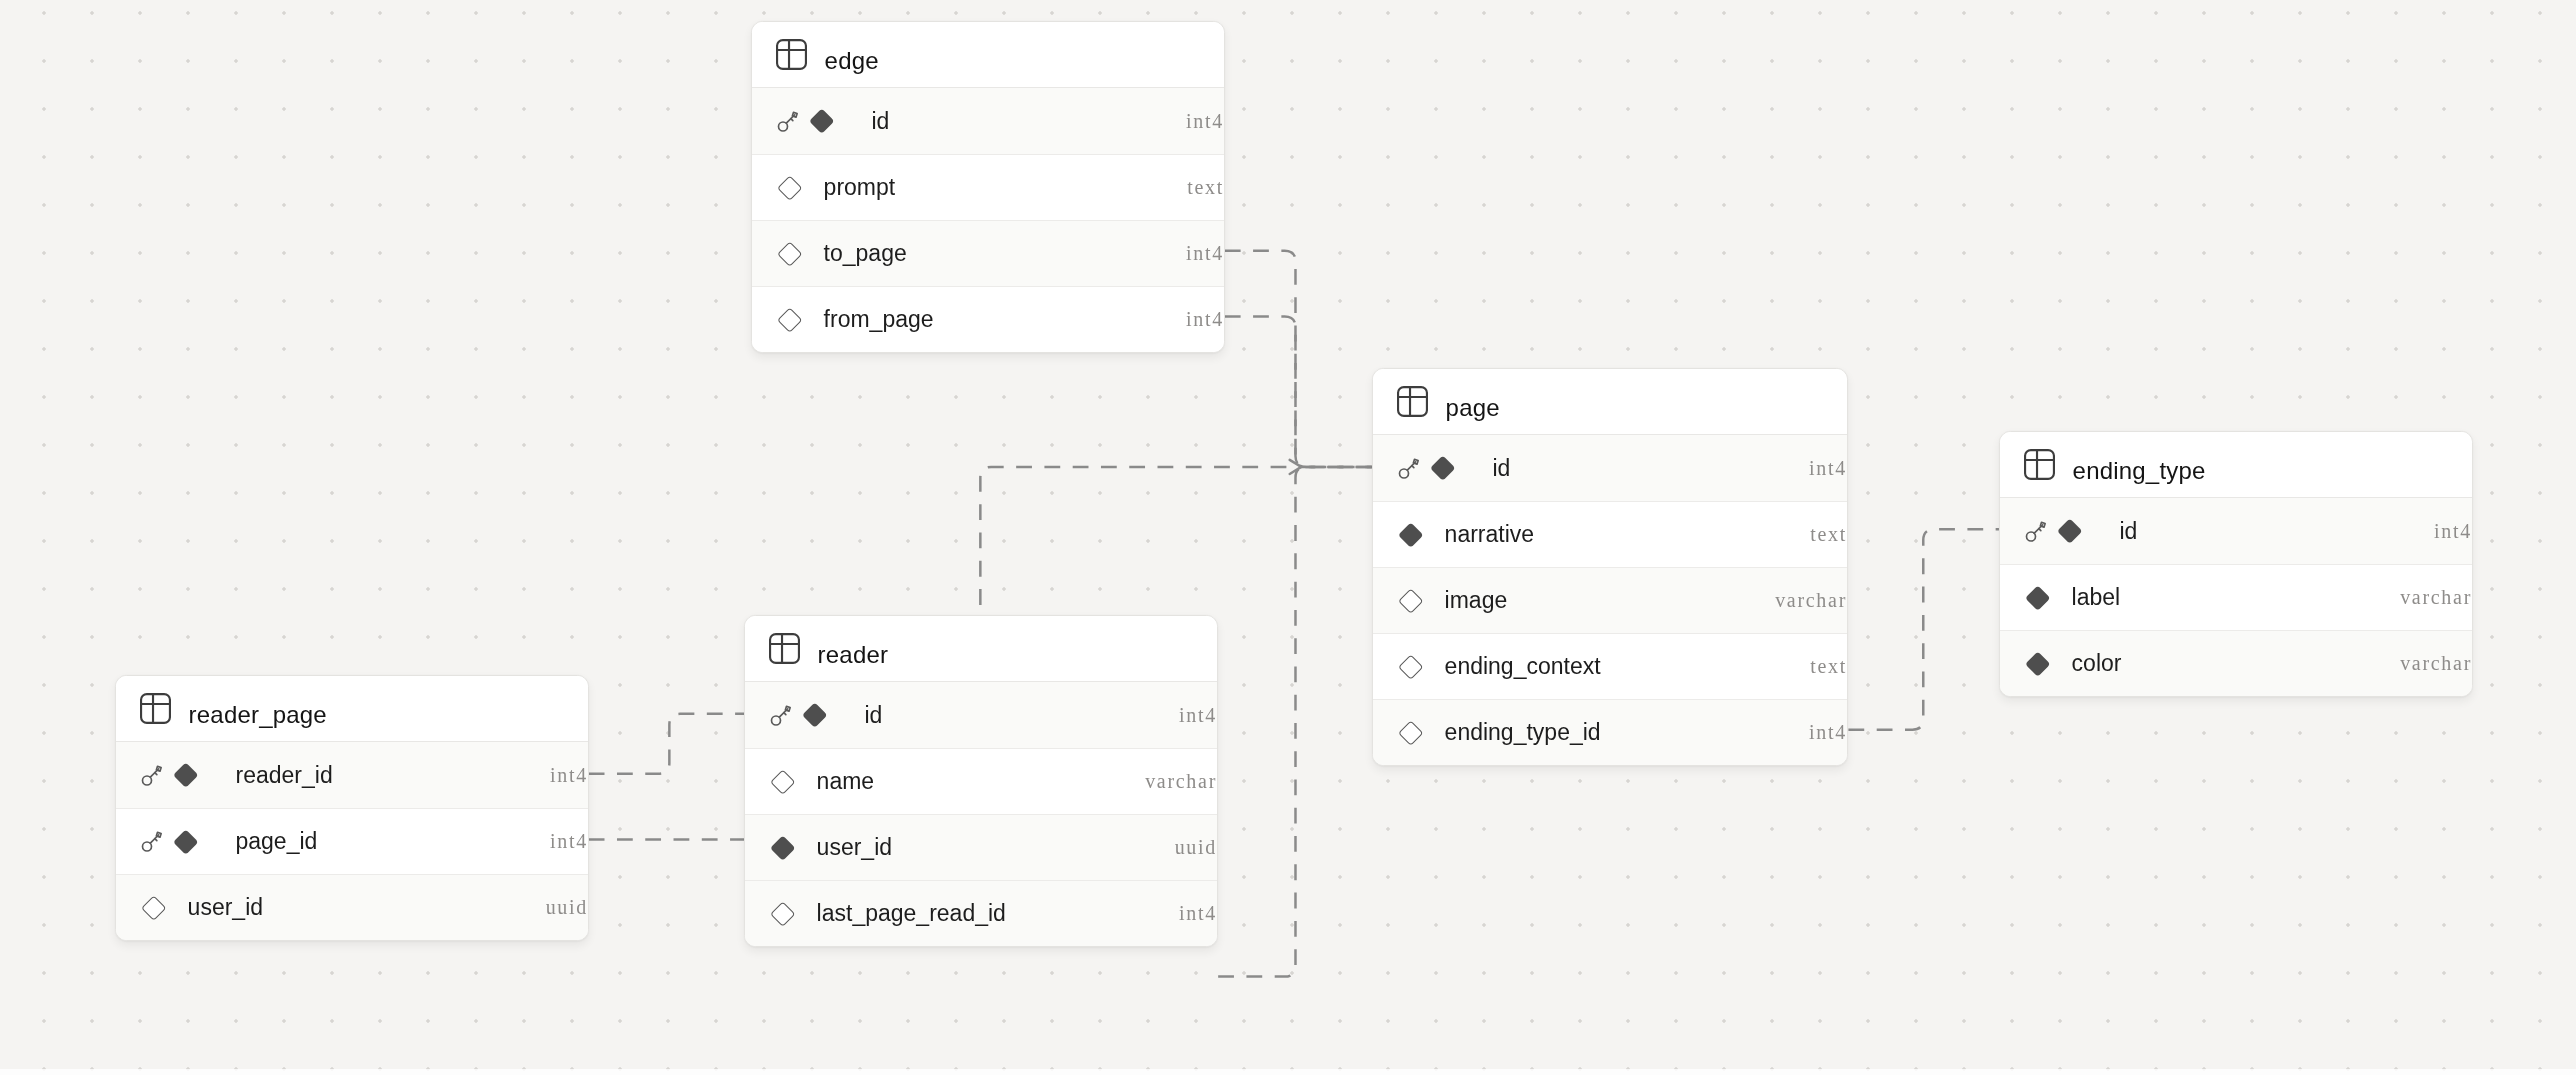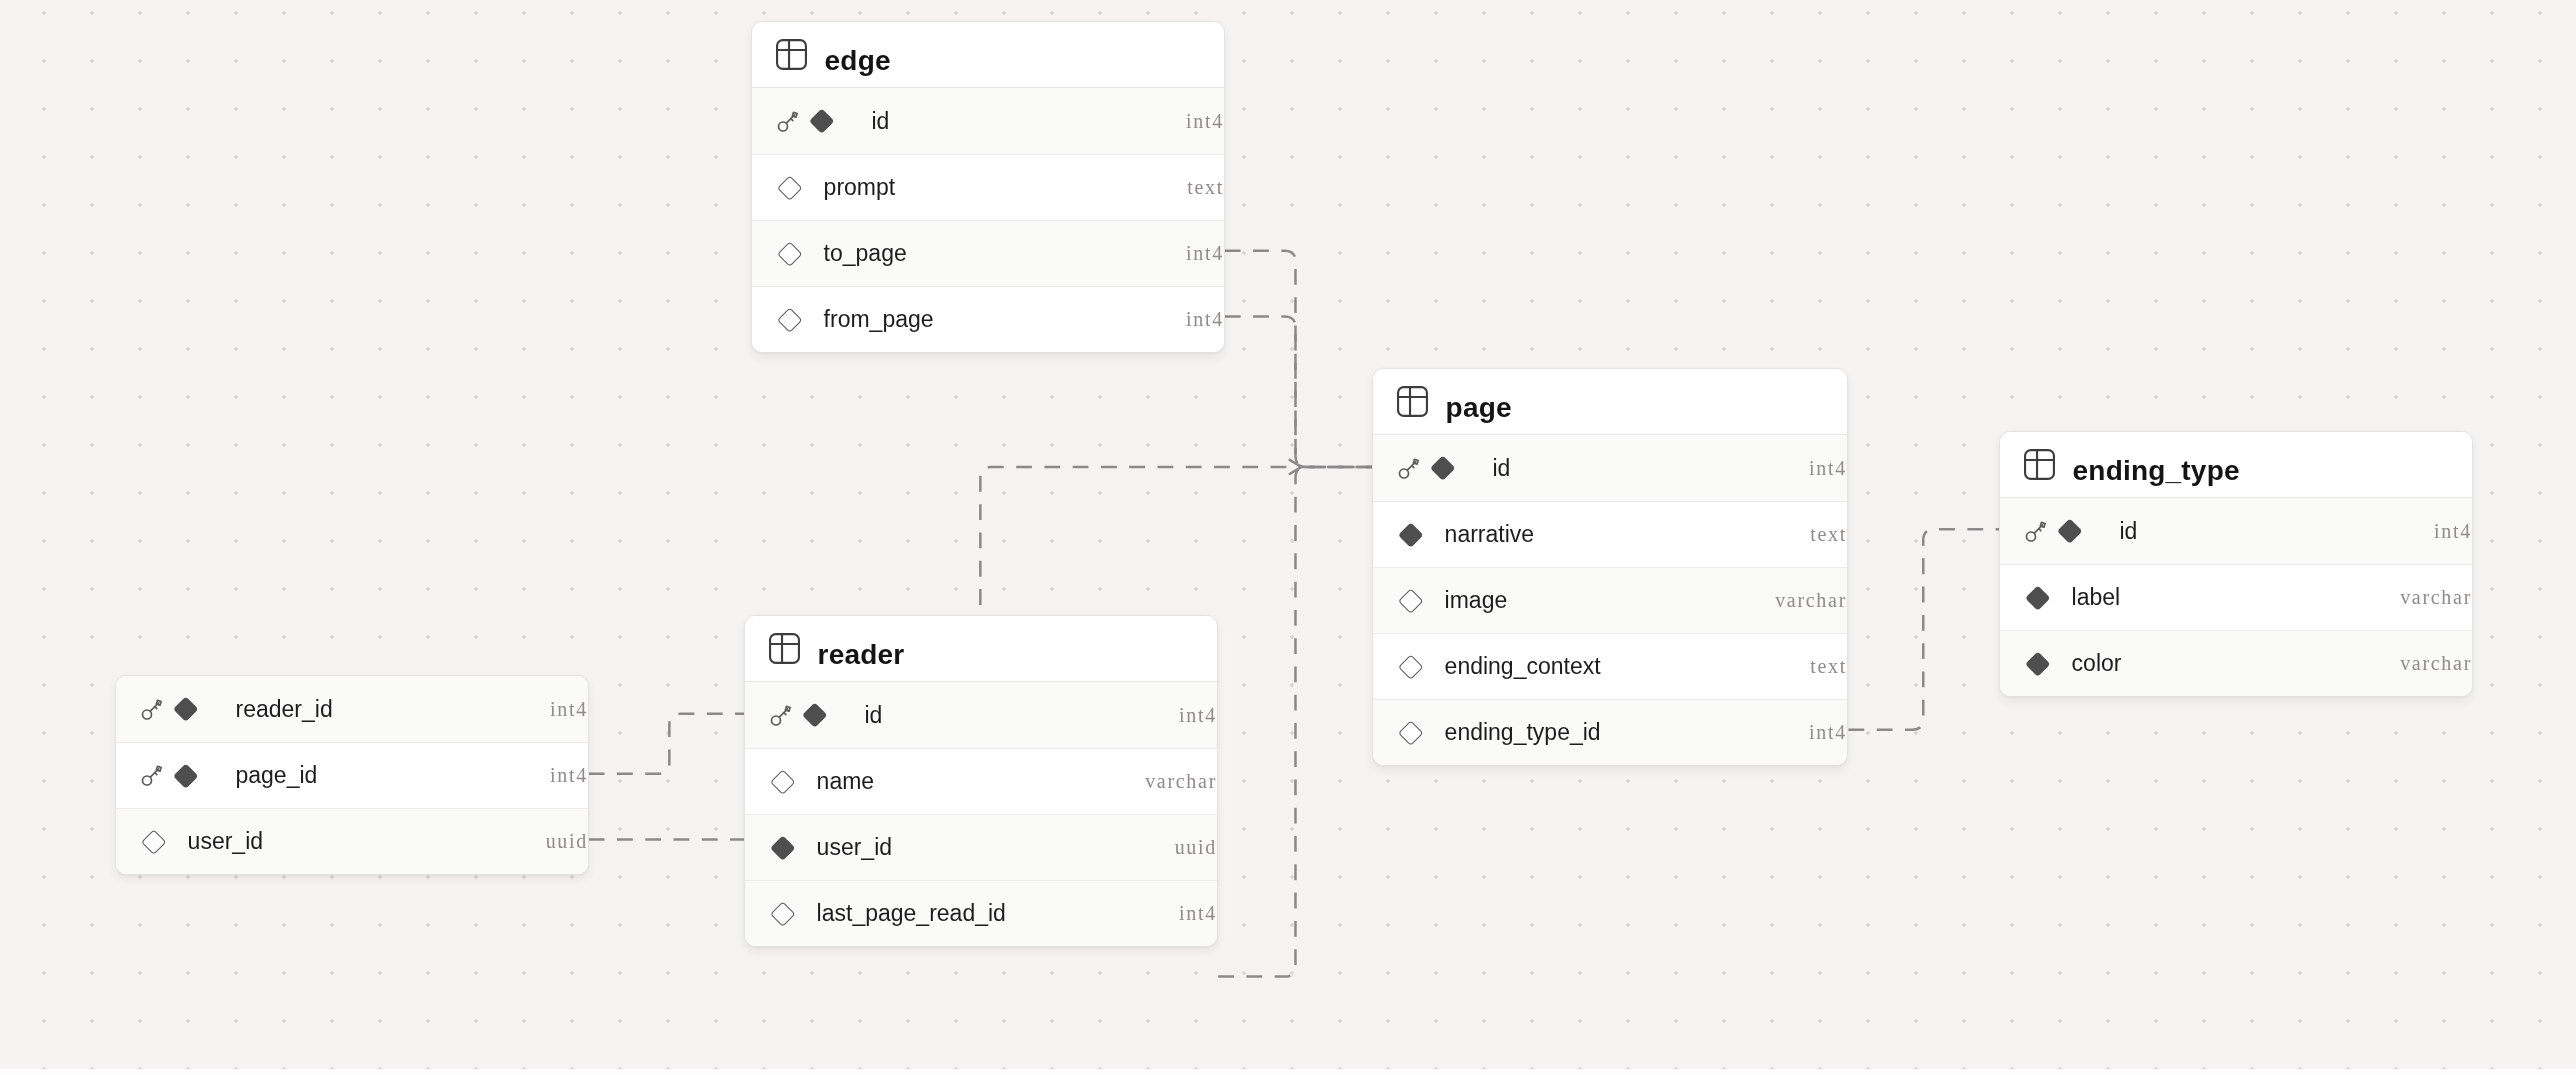--- a/index.html
+++ b/index.html
@@ -31,21 +31,21 @@
     background:var(--card-bg);
     border:1.2px solid var(--card-border);
     border-radius:11.6px; overflow:hidden;
     box-shadow:0 0.8px 1.7px rgba(20,20,20,.04), 0 4.2px 10px rgba(20,20,20,.06);
   }
   .table-header{
     display:flex; align-items:center; height:66px; box-sizing:border-box;
     padding-left:23px; border-bottom:1.2px solid #e8e7e5; background:#fff;
   }
   .tbl-icon{width:33px;height:33px;display:flex;align-items:center;justify-content:center;margin-right:16.6px;flex:none;}
-  .tbl-name{font-size:28px; font-weight:700; color:var(--title); letter-spacing:0.2px;margin-top:12px;}
+  .tbl-name{font-size:24px; font-weight:400; color:var(--title); letter-spacing:0.2px;margin-top:12px;}
   .table-row{
     display:flex; align-items:center; height:66px; box-sizing:border-box;
     padding-left:25px; background:#fff;
   }
   .table-row + .table-row{border-top:1.2px solid var(--sep);}
   .table-row.alt{background:var(--row-alt);}
   .keyw{width:22.5px;height:22.5px;margin-right:10px;flex:none;display:flex;align-items:center;justify-content:center;}
   .dmw{width:25px;height:25px;flex:none;display:flex;align-items:center;justify-content:center;}
   .dm{width:17.5px;height:17.5px;transform:rotate(45deg);border-radius:3.7px;flex:none;}
   .dm.filled{background:var(--icon);}
@@ -262,20 +262,30 @@
         </div>
         <div class="table-row alt">
           <span class="dmw">
             <span class="dm outline"></span>
           </span>
           <span class="col-name npk">last_page_read_id</span>
           <span class="col-type">int4</span>
         </div>
       </div>
       <div class="table-card" style="left: 115px; top: 675px; width: 474px;">
+        <div class="table-header">
+          <span class="tbl-icon">
+            <svg width="33" height="33" viewBox="0 0 40 40">
+              <rect x="2.5" y="2.5" width="35" height="35" rx="7" fill="none" stroke="#3d3d3d" stroke-width="2.6"></rect>
+              <line x1="17" y1="2.5" x2="17" y2="37.5" stroke="#3d3d3d" stroke-width="2.6"></line>
+              <line x1="2.5" y1="14.5" x2="37.5" y2="14.5" stroke="#3d3d3d" stroke-width="2.6"></line>
+            </svg>
+          </span>
+          <span class="tbl-name">reader_page</span>
+        </div>
         <div class="table-row alt">
           <span class="keyw">
             <svg width="22.5" height="22.5" viewBox="0 0 27 27">
               <circle fill="none" stroke="#5a5a5a" stroke-width="2" stroke-linecap="round" stroke-linejoin="round" cx="7.2" cy="19.8" r="5.4"></circle>
               <path fill="none" stroke="#5a5a5a" stroke-width="2" stroke-linecap="round" stroke-linejoin="round" d="M11.2 15.8 L21.3 5.7"></path>
               <path fill="none" stroke="#5a5a5a" stroke-width="2" stroke-linecap="round" stroke-linejoin="round" d="M19.8 2.8 L24.2 4.2 L22.8 8.6 L18.4 7.2 Z"></path>
               <path fill="none" stroke="#5a5a5a" stroke-width="2" stroke-linecap="round" stroke-linejoin="round" d="M16.6 10.4 L19 12.8"></path>
             </svg>
           </span>
           <span class="dmw">

